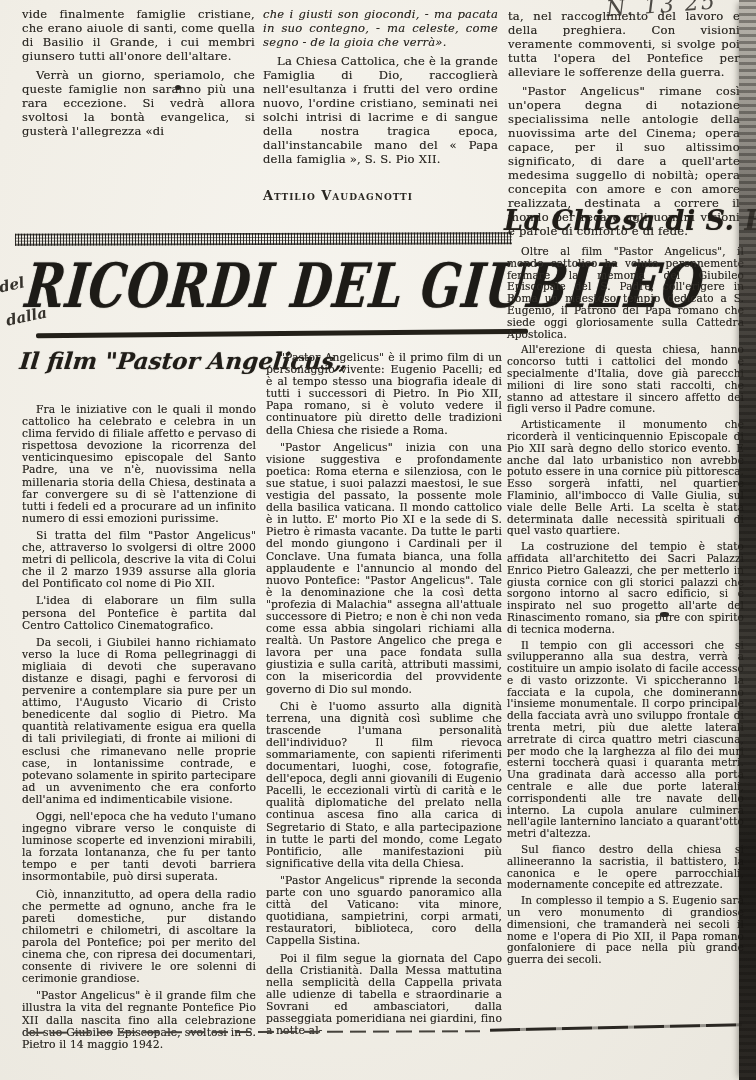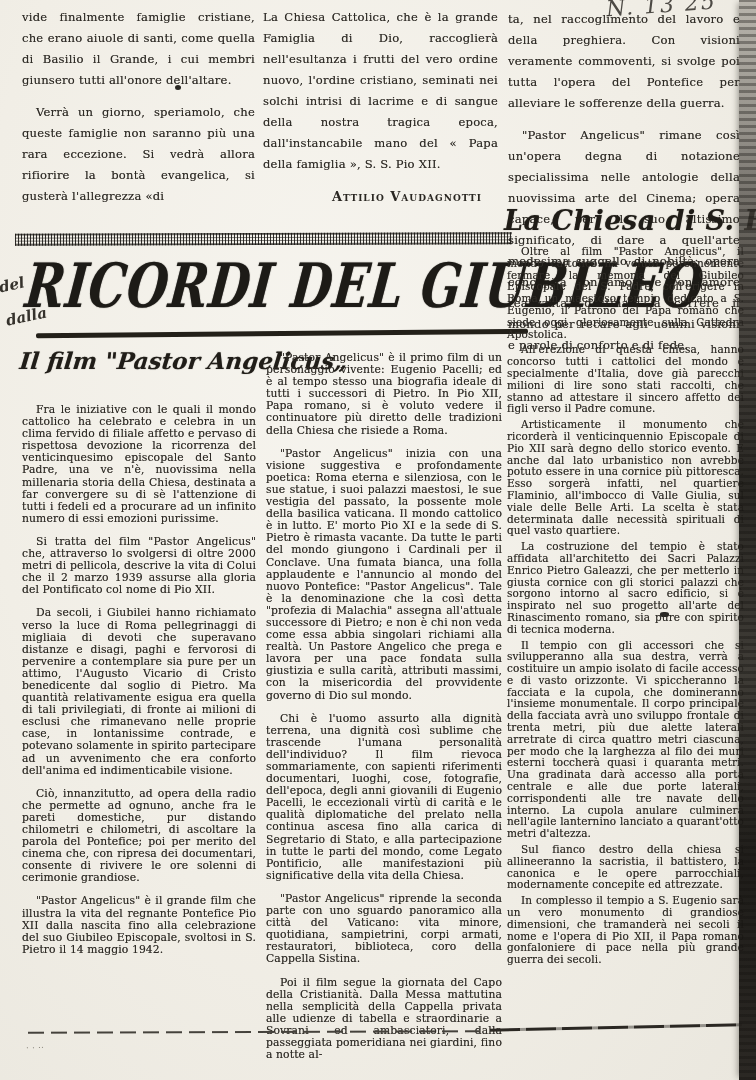--- a/index.html
+++ b/index.html
@@ -71,30 +71,30 @@
   }
   .rule-right{
     position:absolute;left:490px;top:1026px;width:252px;height:3px;
     background:repeating-linear-gradient(90deg,#2b2823 0 30px, rgba(43,40,35,.45) 30px 36px);
     transform:rotate(-1.2deg);
   }
   
   .col{position:absolute;text-align:justify;}
   .col p{margin:0;text-indent:14px;
     text-shadow:0 0 .6px rgba(42,38,32,.55);}
-  .col p + p{margin-top:11px;}
+  .col p + p{margin-top:5px;}
   .col.continues p:first-child{text-indent:0;}
   
-  .tcol{font-size:11.6px;line-height:21px;letter-spacing:.2px;}
+  .tcol{font-size:11.6px;line-height:14px;letter-spacing:.2px;}
   .tcol1{left:22px;top:7px;width:233px;}
   .tcol2{left:263px;top:7px;width:235px;}
   .tcol3{left:508px;top:9px;width:232px;}
   .italic-lead{font-style:italic;}
   .byline{
-    margin-top:11px;text-align:right;padding-right:16px;
+    margin-top:23px;padding-right:16px;
     font-variant:small-caps;font-weight:bold;font-size:13px;
     letter-spacing:1px;color:#2a2722;
   }
   
   .film-title{
     position:absolute;left:20px;top:347px;width:250px;margin:0;
     font-size:23px;font-weight:bold;font-style:italic;color:#201d18;
     transform:skewX(-6deg);white-space:nowrap;
     text-shadow:0 0 1px rgba(30,27,22,.5);
   }
@@ -119,44 +119,47 @@
   <div class="hw-issue">N. 13 25</div>
   <div class="hw-margin">
     <span>del</span>
     <span>dalla</span>
   </div>
   <div class="ink-speck speck1"></div>
   <div class="ink-speck speck2"></div>
 
   <div class="col tcol tcol1 continues">
       <p>vide finalmente famiglie cristiane, che erano aiuole di santi, come quella di Basilio il Grande, i cui membri giunsero tutti all'onore dell'altare.</p>
-      <p>Verrà un giorno, speriamolo, che queste famiglie non saranno più una rara eccezione. Si vedrà allora rifiorire la bontà evangelica, si gusterà l'allegrezza «di</p>
+      <p>Verrà un giorno, speriamolo, che queste famiglie non saranno più una rara eccezione. Si vedrà allora svoltosi la bontà evangelica, si gusterà l'allegrezza «di</p>
     </div>
 
   <div class="col tcol tcol2 continues">
+    <p class="italic-lead">che i giusti son giocondi, - ma pacata in suo contegno, - ma celeste, come segno - de la gioia che verrà».</p>
     <p>La Chiesa Cattolica, che è la grande Famiglia di Dio, raccoglierà nell'esultanza i frutti del vero ordine nuovo, l'ordine cristiano, seminati nei solchi intrisi di lacrime e di sangue della nostra tragica epoca, dall'instancabile mano del « Papa della famiglia », S. S. Pio XII.</p>
     <div class="byline">Attilio Vaudagnotti</div>
   </div>
 
   <div class="col tcol tcol3 continues">
       <p>ta, nel raccoglimento del lavoro e della preghiera. Con visioni veramente commoventi, si svolge poi tutta l'opera del Pontefice per alleviare le sofferenze della guerra.</p>
       <p>"Pastor Angelicus" rimane così un'opera degna di notazione specialissima nelle antologie della nuovissima arte del Cinema; opera capace, per il suo altissimo significato, di dare a quell'arte medesima suggello di nobiltà; opera concepita con amore e con amore realizzata, destinata a correre il mondo per recare agli uomini visioni e parole di conforto e di fede.</p>
     </div>
 
   <div class="hatch"></div>
   <h1 class="masthead">RICORDI DEL GIUBILEO</h1>
   <div class="masthead-rule"></div>
 
   <h2 class="film-title">Il film "Pastor Angelicus„</h2>
   <h2 class="eugenio-title">La Chiesa di S. Eugenio</h2>
 
   <div class="col mcol mcol1">
       <p>Fra le iniziative con le quali il mondo cattolico ha celebrato e celebra in un clima fervido di filiale affetto e pervaso di rispettosa devozione la ricorrenza del venticinquesimo episcopale del Santo Padre, una ve n'è, nuovissima nella millenaria storia della Chiesa, destinata a far convergere su di sè l'attenzione di tutti i fedeli ed a procurare ad un infinito numero di essi emozioni purissime.</p>
       <p>Si tratta del film "Pastor Angelicus" che, attraverso lo svolgersi di oltre 2000 metri di pellicola, descrive la vita di Colui che il 2 marzo 1939 assurse alla gloria del Pontificato col nome di Pio XII.</p>
+      <p>L'idea di elaborare un film sulla persona del Pontefice è partita dal Centro Cattolico Cinematografico.</p>
       <p>Da secoli, i Giubilei hanno richiamato verso la luce di Roma pellegrinaggi di migliaia di devoti che superavano distanze e disagi, paghi e fervorosi di pervenire a contemplare sia pure per un attimo, l'Augusto Vicario di Cristo benedicente dal soglio di Pietro. Ma quantità relativamente esigua era quella di tali privilegiati, di fronte ai milioni di esclusi che rimanevano nelle proprie case, in lontanissime contrade, e potevano solamente in spirito partecipare ad un avvenimento che era conforto dell'anima ed indimenticabile visione.</p>
+      <p>Oggi, nell'epoca che ha veduto l'umano ingegno vibrare verso le conquiste di luminose scoperte ed invenzioni mirabili, la forzata lontananza, che fu per tanto tempo e per tanti devoti barriera insormontabile, può dirsi superata.</p>
       <p>Ciò, innanzitutto, ad opera della radio che permette ad ognuno, anche fra le pareti domestiche, pur distando chilometri e chilometri, di ascoltare la parola del Pontefice; poi per merito del cinema che, con ripresa dei documentari, consente di rivivere le ore solenni di cerimonie grandiose.</p>
       <p>"Pastor Angelicus" è il grande film che illustra la vita del regnante Pontefice Pio XII dalla nascita fino alla celebrazione del suo Giubileo Episcopale, svoltosi in S. Pietro il 14 maggio 1942.</p>
     </div>
   <div class="col mcol mcol2">
       <p>"Pastor Angelicus" è il primo film di un personaggio vivente: Eugenio Pacelli; ed è al tempo stesso una biografia ideale di tutti i successori di Pietro. In Pio XII, Papa romano, si è voluto vedere il continuatore più diretto delle tradizioni della Chiesa che risiede a Roma.</p>
       <p>"Pastor Angelicus" inizia con una visione suggestiva e profondamente poetica: Roma eterna e silenziosa, con le sue statue, i suoi palazzi maestosi, le sue vestigia del passato, la possente mole della basilica vaticana. Il mondo cattolico è in lutto. E' morto Pio XI e la sede di S. Pietro è rimasta vacante. Da tutte le parti del mondo giungono i Cardinali per il Conclave. Una fumata bianca, una folla applaudente e l'annuncio al mondo del nuovo Pontefice: "Pastor Angelicus". Tale è la denominazione che la così detta "profezia di Malachia" assegna all'attuale successore di Pietro; e non è chi non veda come essa abbia singolari richiami alla realtà. Un Pastore Angelico che prega e lavora per una pace fondata sulla giustizia e sulla carità, attributi massimi, con la misericordia del provvidente governo di Dio sul mondo.</p>
       <p>Chi è l'uomo assurto alla dignità terrena, una dignità così sublime che trascende l'umana personalità dell'individuo? Il film rievoca sommariamente, con sapienti riferimenti documentari, luoghi, cose, fotografie, dell'epoca, degli anni giovanili di Eugenio Pacelli, le eccezionali virtù di carità e le qualità diplomatiche del prelato nella continua ascesa fino alla carica di Segretario di Stato, e alla partecipazione in tutte le parti del mondo, come Legato Pontificio, alle manifestazioni più significative della vita della Chiesa.</p>
       <p>"Pastor Angelicus" riprende la seconda parte con uno sguardo panoramico alla città del Vaticano: vita minore, quotidiana, sampietrini, corpi armati, restauratori, biblioteca, coro della Cappella Sistina.</p>
       <p>Poi il film segue la giornata del Capo della Cristianità. Dalla Messa mattutina nella semplicità della Cappella privata alle udienze di tabella e straordinarie a Sovrani ed ambasciatori, dalla passeggiata pomeridiana nei giardini, fino a notte al-</p>
     </div>

